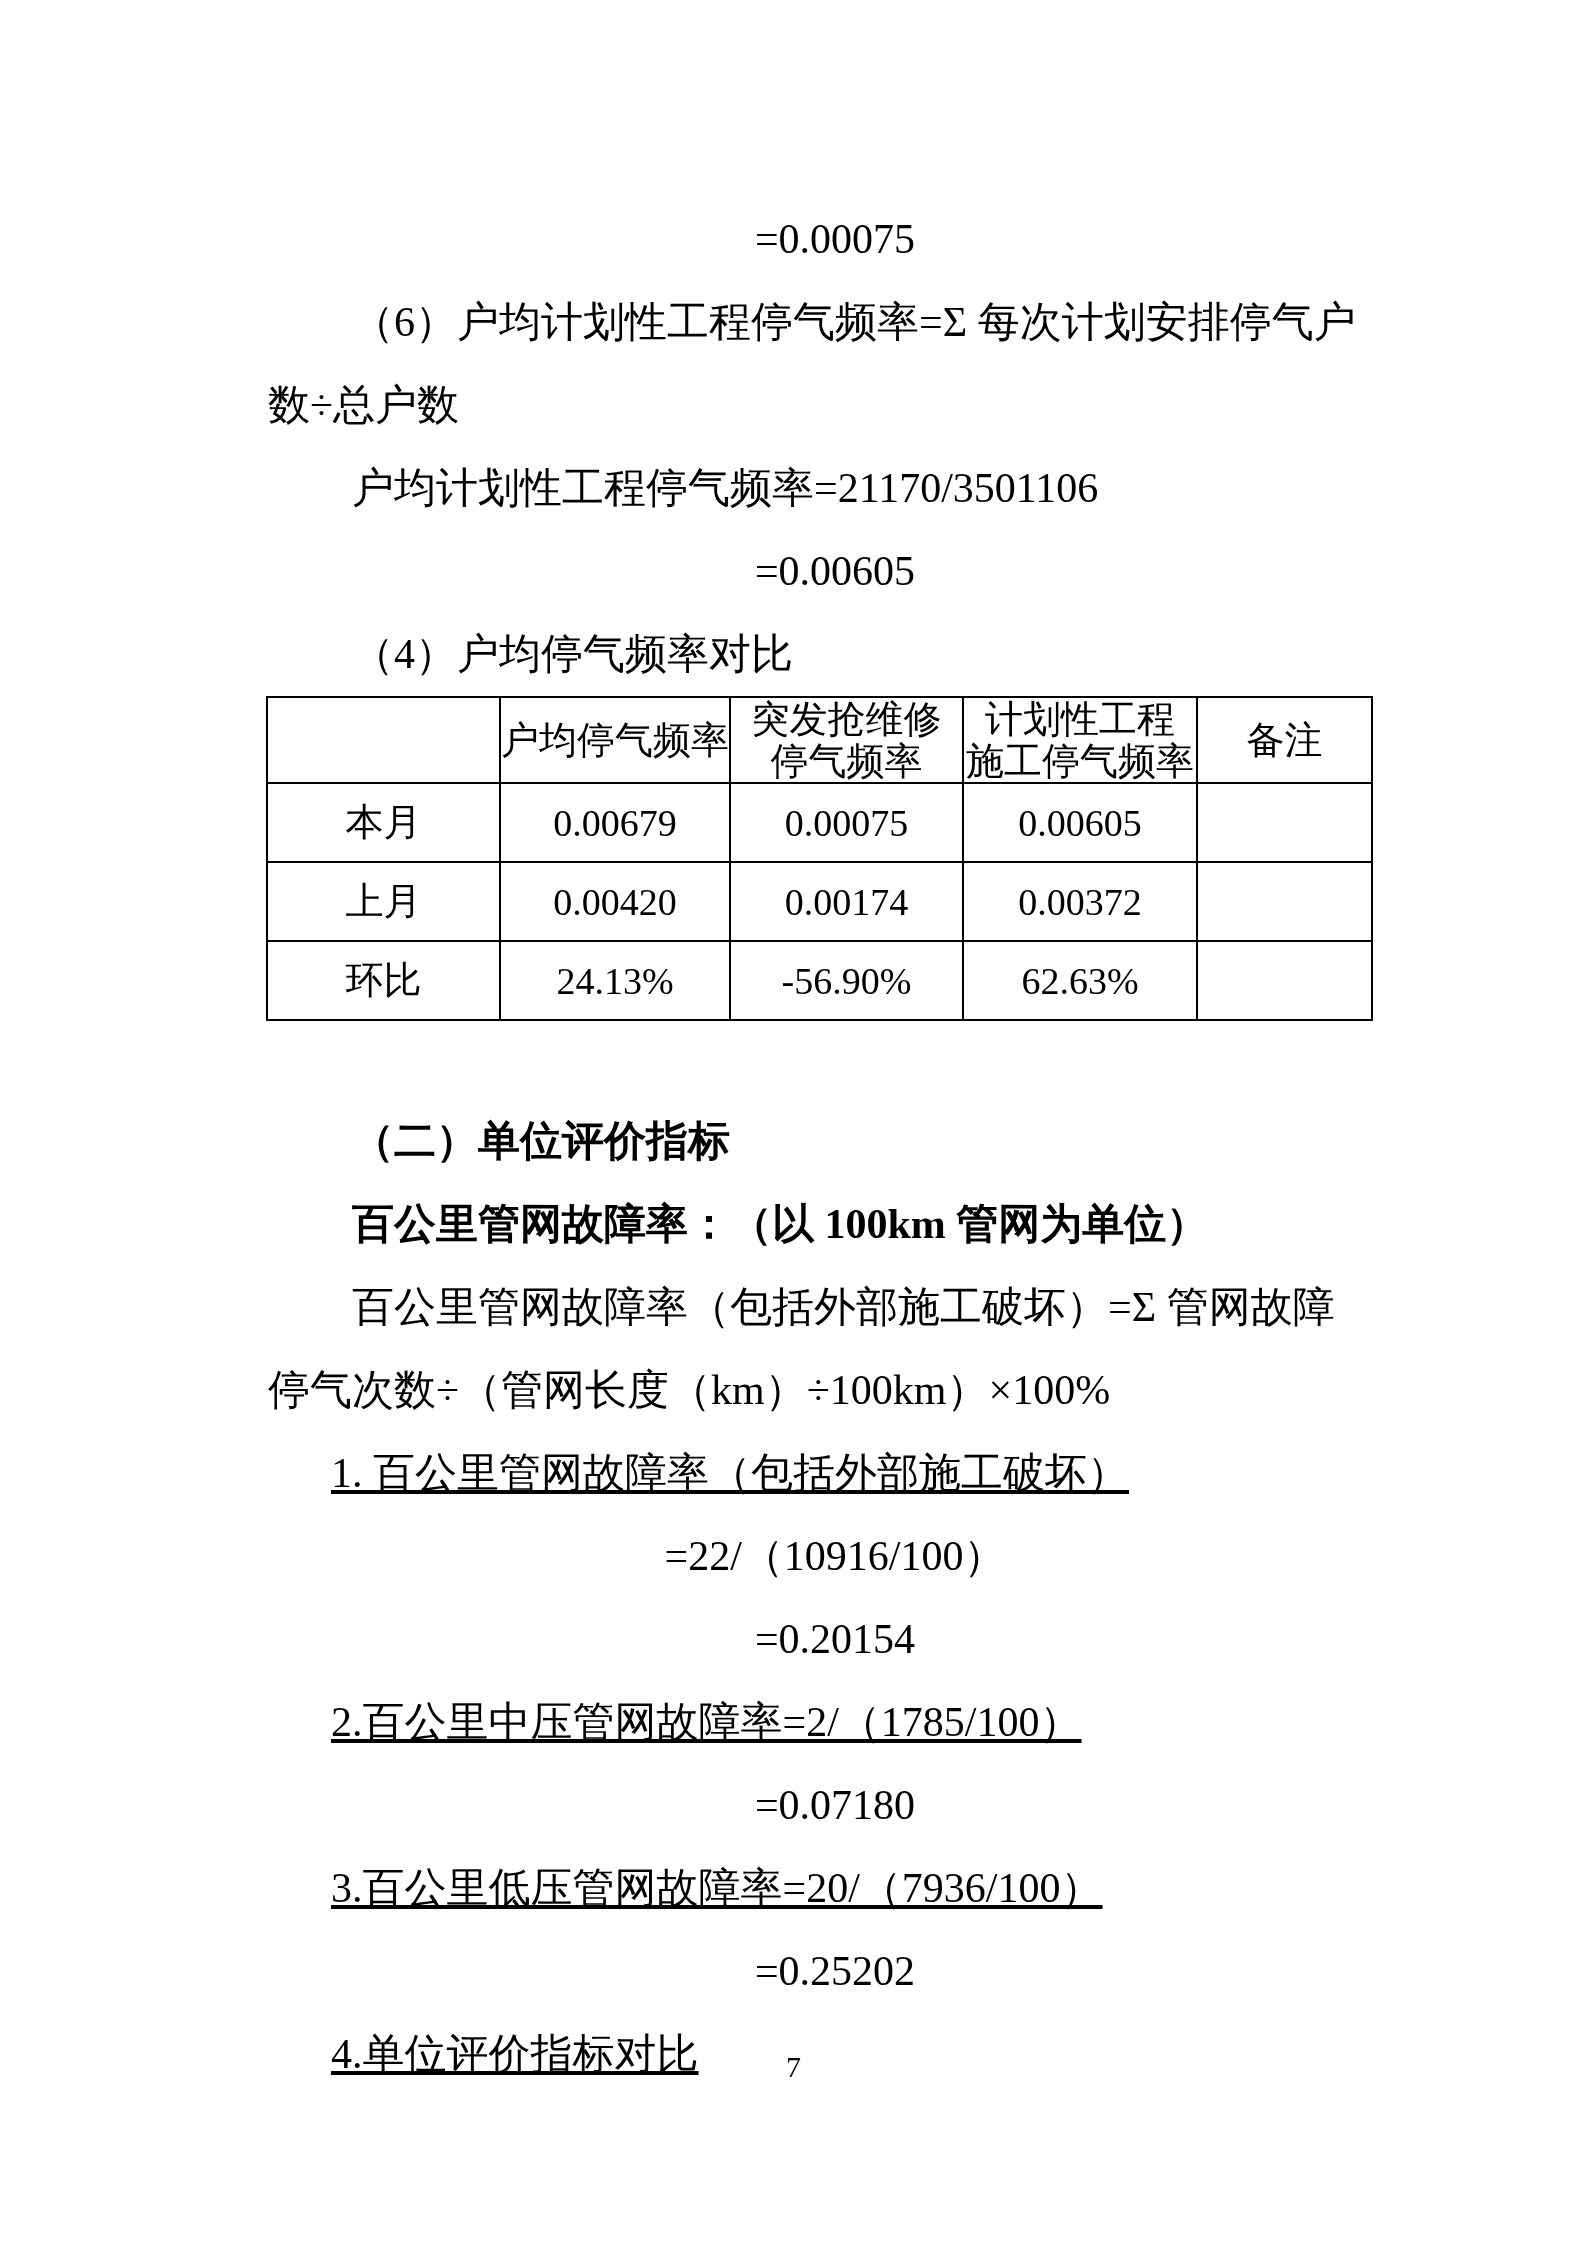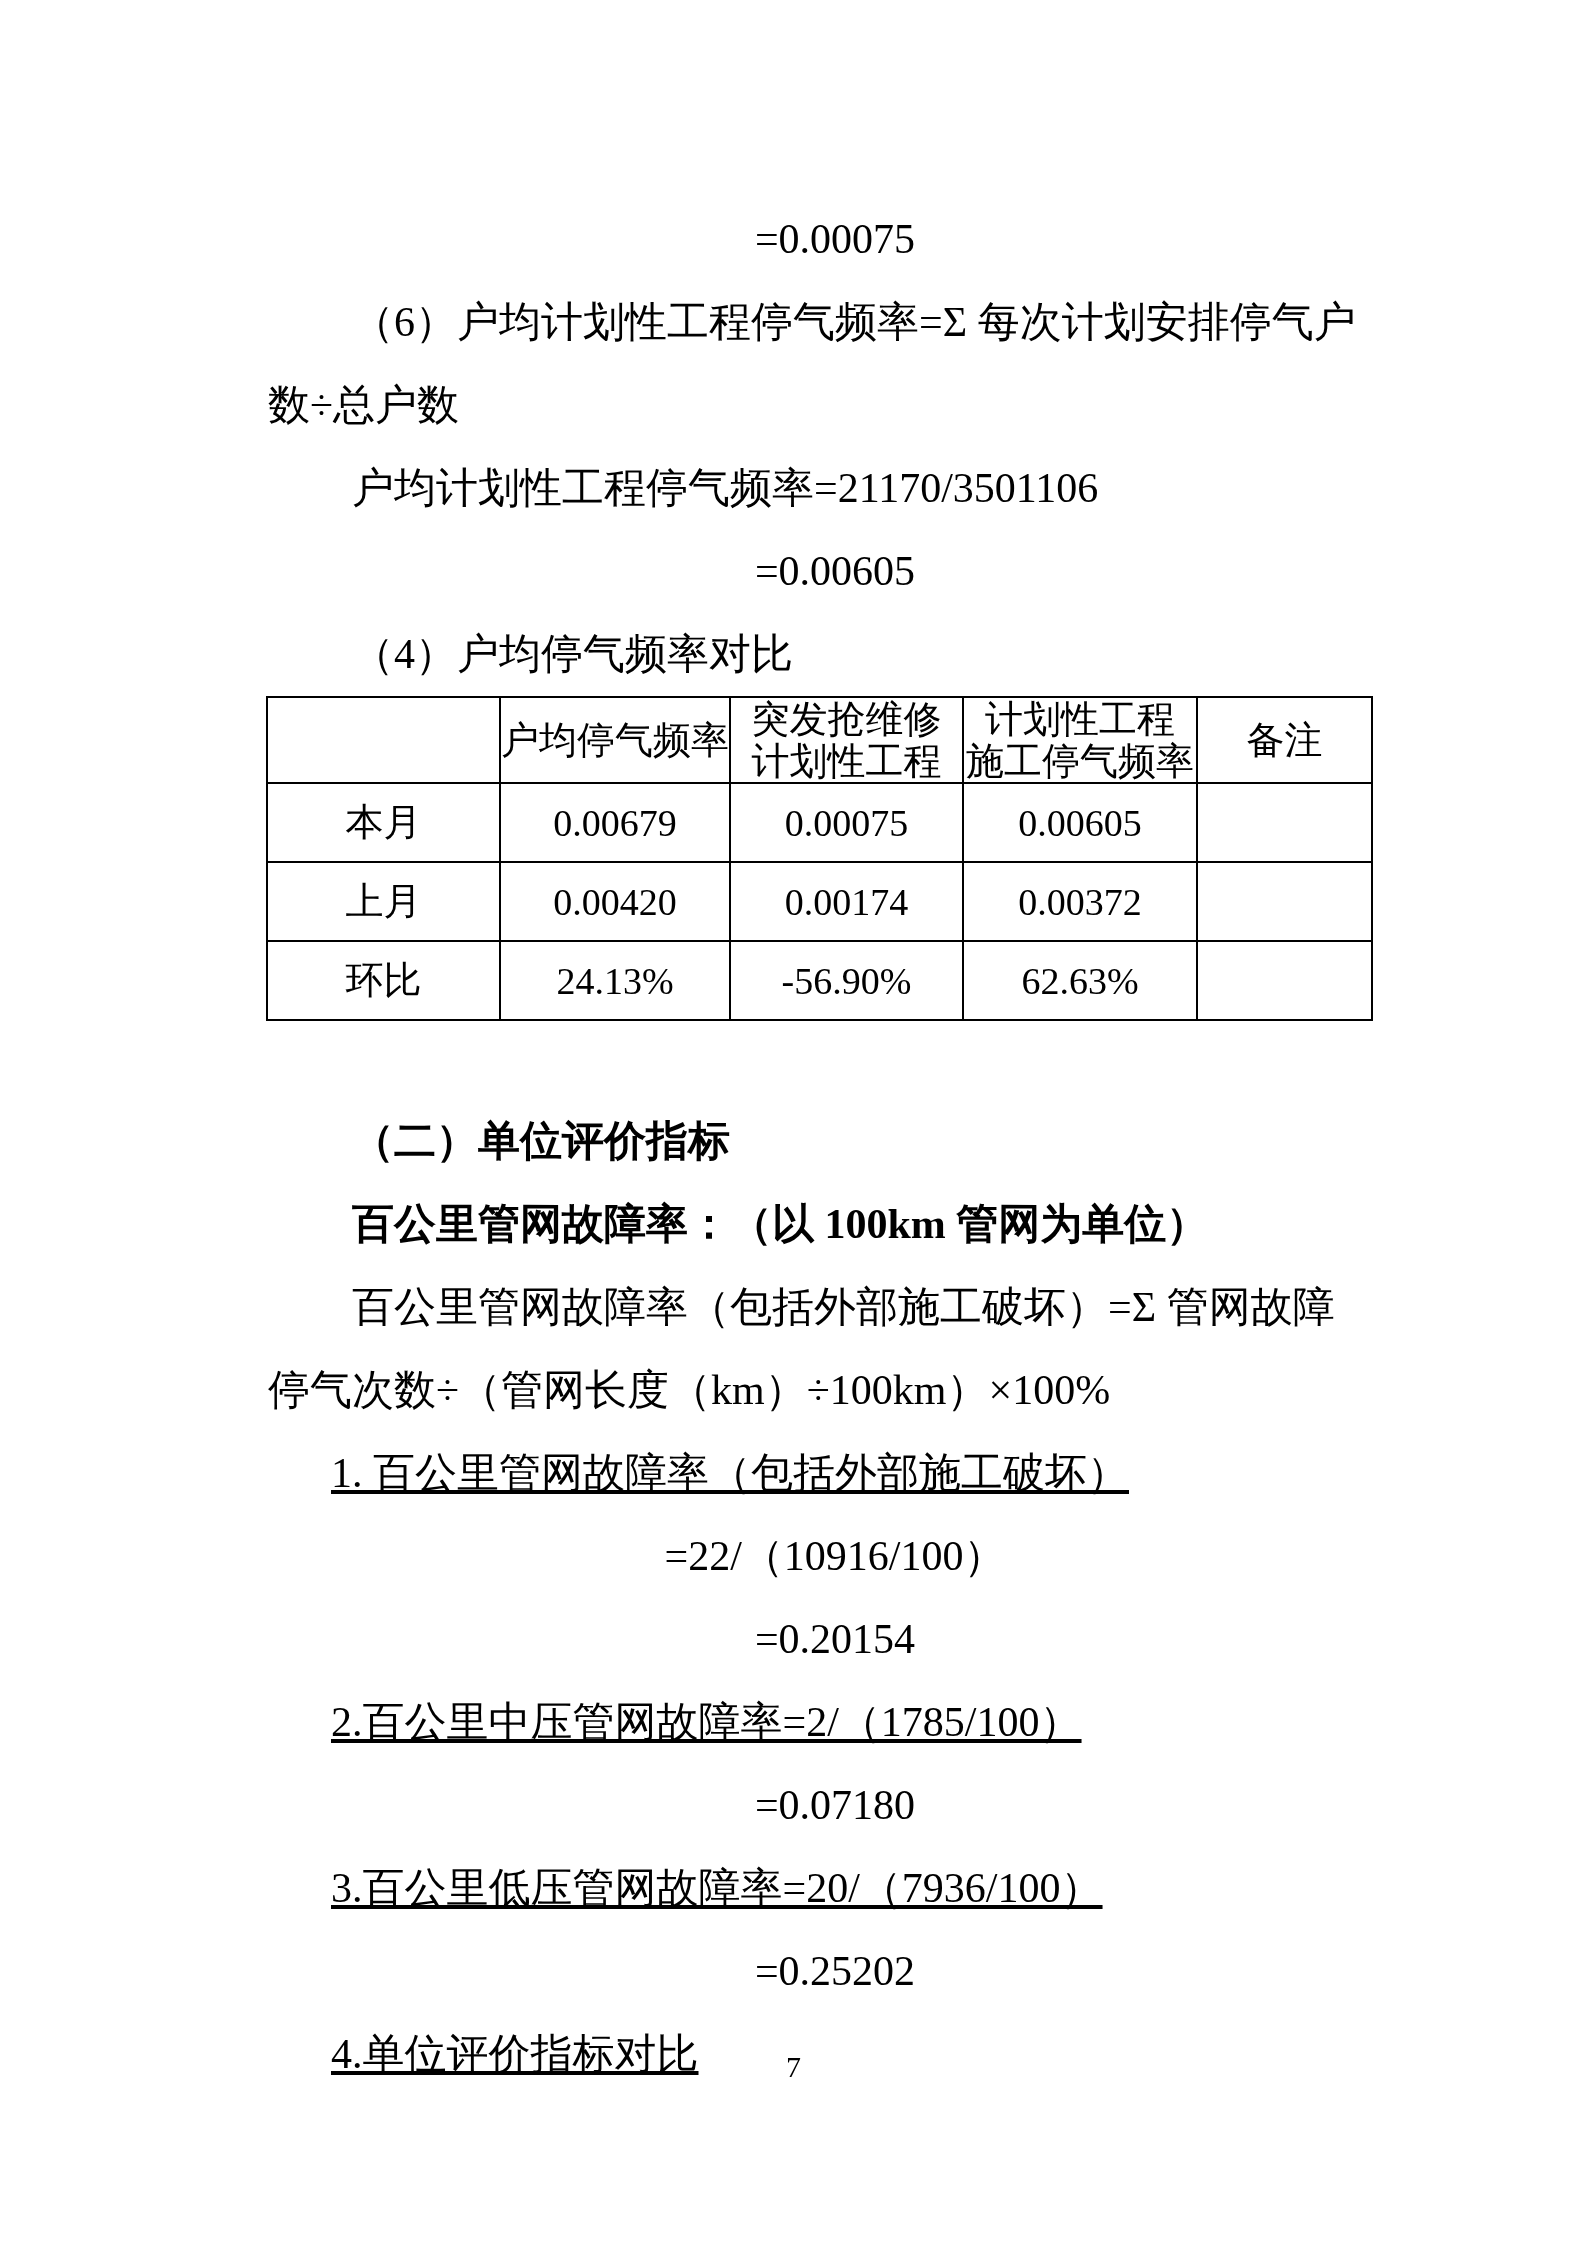--- a/index.html
+++ b/index.html
@@ -71,21 +71,21 @@
         <col style="width:230px">
         <col style="width:233px">
         <col style="width:234px">
         <col style="width:175px">
       </colgroup>
       <thead>
         <tr>
           <th></th>
           <th>户均停气频率</th>
           <th>突发抢维修
-计划性工程</th>
+停气频率</th>
           <th>计划性工程
 施工停气频率</th>
           <th>备注</th>
         </tr>
       </thead>
       <tbody>
         <tr>
           <td>本月</td>
           <td>0.00679</td>
           <td>0.00075</td>

